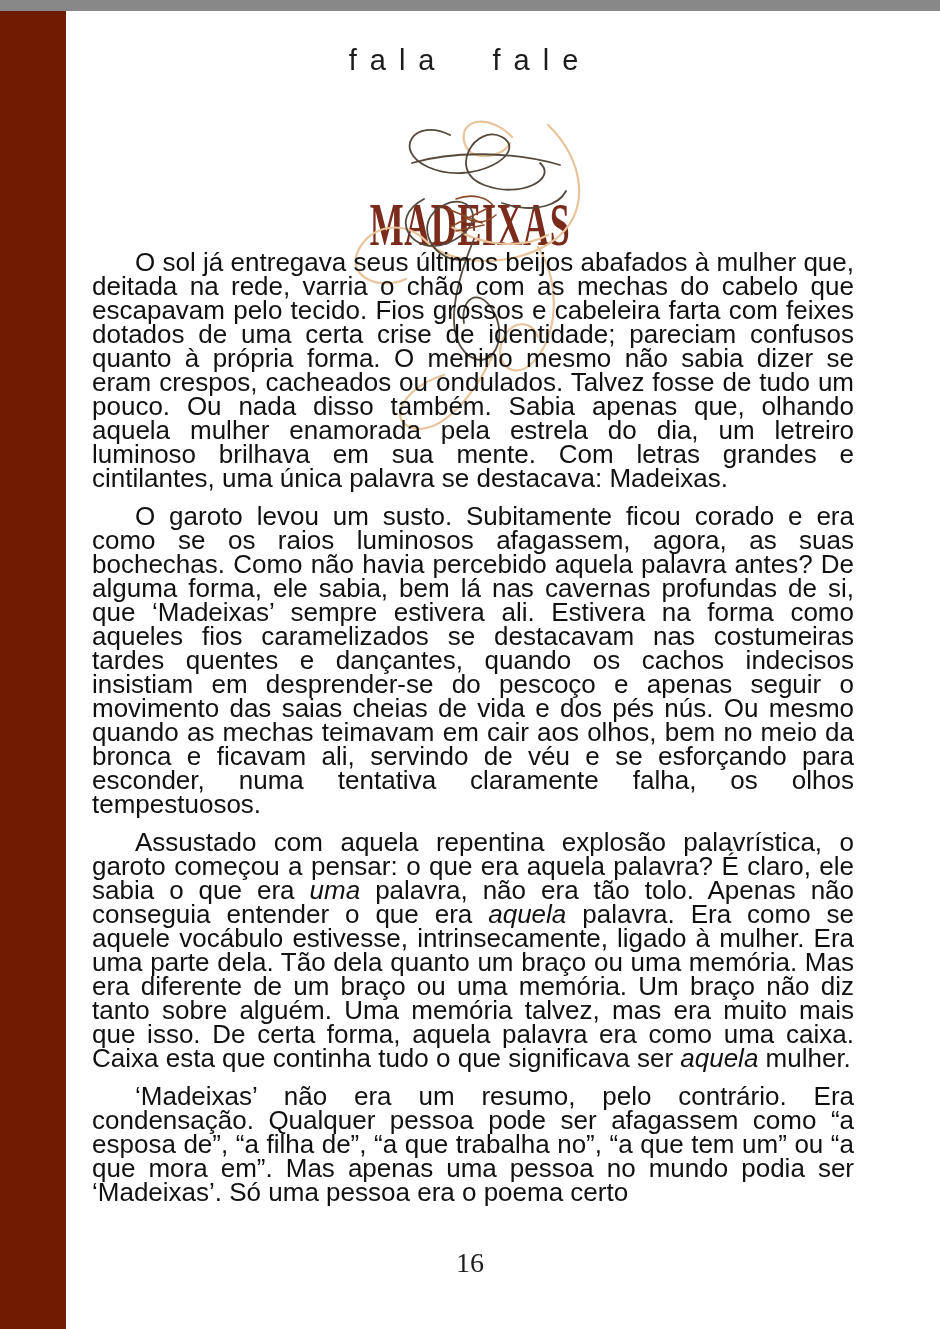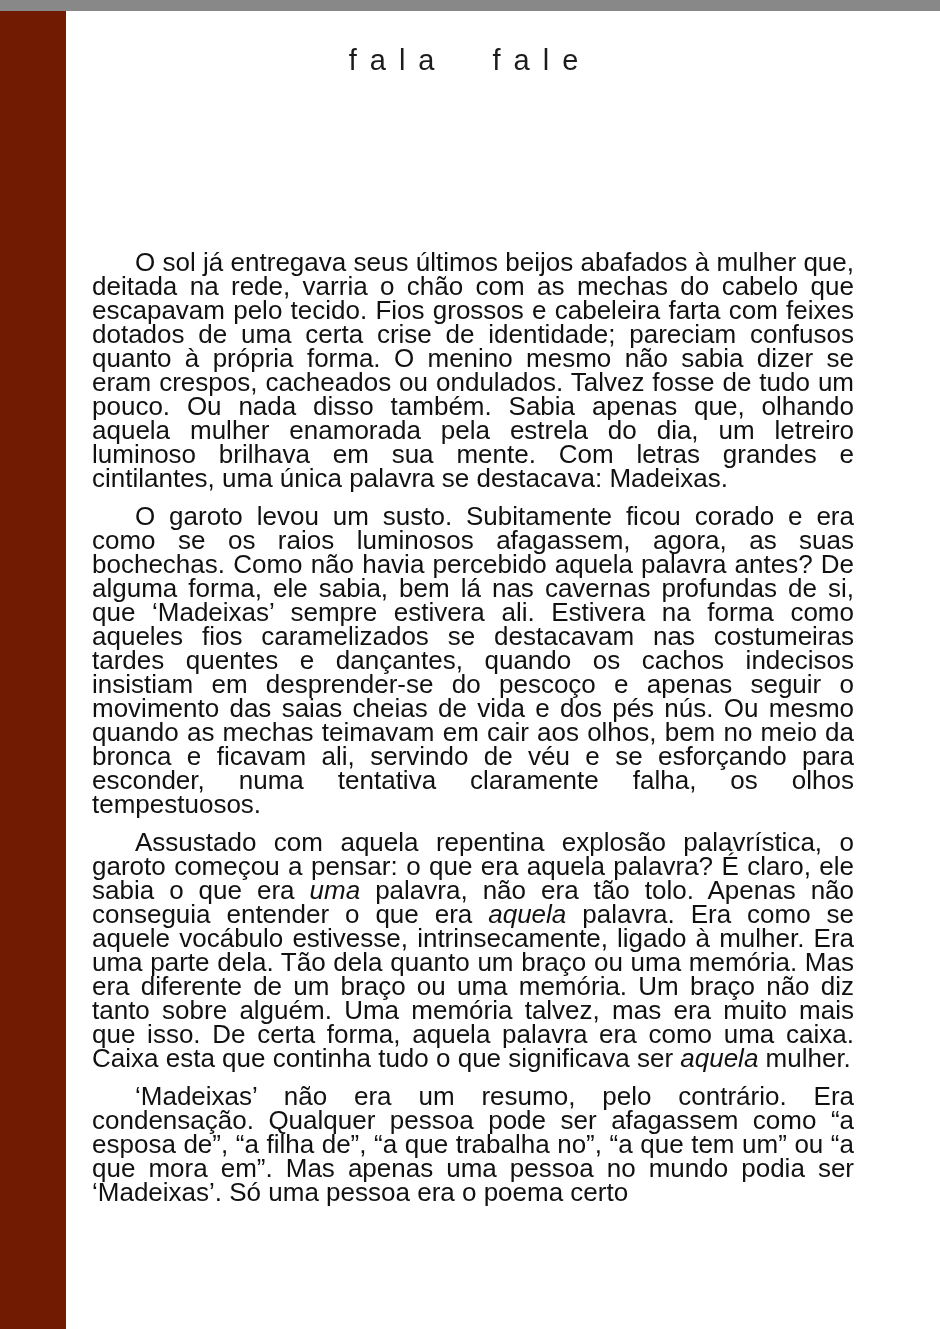--- a/index.html
+++ b/index.html
@@ -40,22 +40,50 @@
 </style>
 </head>
 <body>
 
 <div class="page">
 
   <div class="side-stripe"></div>
 
   <div class="running-header">fala fale</div>
 
+  <div class="title-wrap">
+    <h1 class="chapter-title">MADEIXAS</h1>
+    <svg class="scribble" width="270" height="340" viewBox="0 0 270 340" fill="none" xmlns="http://www.w3.org/2000/svg">
+
+      <g stroke="#E8C49C" stroke-width="2.2" fill="none" stroke-linecap="round">
+        <path d="M196 18 C232 52 242 108 198 136 C158 162 96 158 74 134 C52 112 18 118 6 144 C-6 170 28 184 54 172"></path>
+        <path d="M186 140 C210 178 206 234 178 258 C158 274 140 252 152 230 C162 212 180 214 186 230"></path>
+        <path d="M140 250 C118 296 84 330 58 320 C36 312 52 280 92 268"></path>
+        <path d="M160 30 C140 8 108 10 112 34 C116 56 150 52 158 36"></path>
+        <path d="M100 120 C130 140 170 142 196 128"></path>
+      </g>
+
+      <g stroke="#55493D" stroke-width="1.8" fill="none" stroke-linecap="round">
+        <path d="M98 28 C62 10 40 44 76 60 C120 80 178 46 150 30 C124 16 94 64 132 78 C168 92 206 72 188 56"></path>
+        <path d="M72 92 C34 112 62 150 96 136 C138 118 120 84 92 98 C58 114 80 160 118 152"></path>
+        <path d="M122 132 C102 180 92 228 116 248 C140 266 158 230 140 202 C126 180 108 192 112 216"></path>
+        <path d="M150 96 C186 108 208 96 214 84"></path>
+        <path d="M60 56 C100 44 160 44 208 58"></path>
+      </g>
+
+      <g stroke="#8A4A28" stroke-width="1.6" fill="none" stroke-linecap="round">
+        <path d="M96 102 l34 14 m-32 4 l36 -18 m-30 22 l28 -6"></path>
+        <path d="M104 92 C120 86 136 90 142 100"></path>
+        <path d="M110 108 C122 118 134 116 144 108"></path>
+      </g>
+    </svg>
+  </div>
 
   <div class="body-text">
       <p><span>O sol já entregava seus últimos beijos abafados à mulher que, deitada na rede, varria o chão com as mechas do cabelo que escapavam pelo tecido. Fios grossos e cabeleira farta com feixes dotados de uma certa crise de identidade; pareciam confusos quanto à própria forma. O menino mesmo não sabia dizer se eram crespos, cacheados ou ondulados. Talvez fosse de tudo um pouco. Ou nada disso também. Sabia apenas que, olhando aquela mulher enamorada pela estrela do dia, um letreiro luminoso brilhava em sua mente. Com letras grandes e cintilantes, uma única palavra se destacava: Madeixas.</span></p>
       <p><span>O garoto levou um susto. Subitamente ficou corado e era como se os raios luminosos afagassem, agora, as suas bochechas. Como não havia percebido aquela palavra antes? De alguma forma, ele sabia, bem lá nas cavernas profundas de si, que ‘Madeixas’ sempre estivera ali. Estivera na forma como aqueles fios caramelizados se destacavam nas costumeiras tardes quentes e dançantes, quando os cachos indecisos insistiam em desprender-se do pescoço e apenas seguir o movimento das saias cheias de vida e dos pés nús. Ou mesmo quando as mechas teimavam em cair aos olhos, bem no meio da bronca e ficavam ali, servindo de véu e se esforçando para esconder, numa tentativa claramente falha, os olhos tempestuosos.</span></p>
       <p><span>Assustado com aquela repentina explosão palavrística, o garoto começou a pensar: o que era aquela palavra? É claro, ele sabia o que era </span><em>uma</em><span> palavra, não era tão tolo. Apenas não conseguia entender o que era </span><em>aquela</em><span> palavra. Era como se aquele vocábulo estivesse, intrinsecamente, ligado à mulher. Era uma parte dela. Tão dela quanto um braço ou uma memória. Mas era diferente de um braço ou uma memória. Um braço não diz tanto sobre alguém. Uma memória talvez, mas era muito mais que isso. De certa forma, aquela palavra era como uma caixa. Caixa esta que continha tudo o que significava ser </span><em>aquela</em><span> mulher.</span></p>
       <p><span>‘Madeixas’ não era um resumo, pelo contrário. Era condensação. Qualquer pessoa pode ser afagassem como “a esposa de”, “a filha de”, “a que trabalha no”, “a que tem um” ou “a que mora em”. Mas apenas uma pessoa no mundo podia ser ‘Madeixas’. Só uma pessoa era o poema certo</span></p>
     </div>
 
+  <div class="page-number">16</div>
 
 </div>
 
 </body></html>

